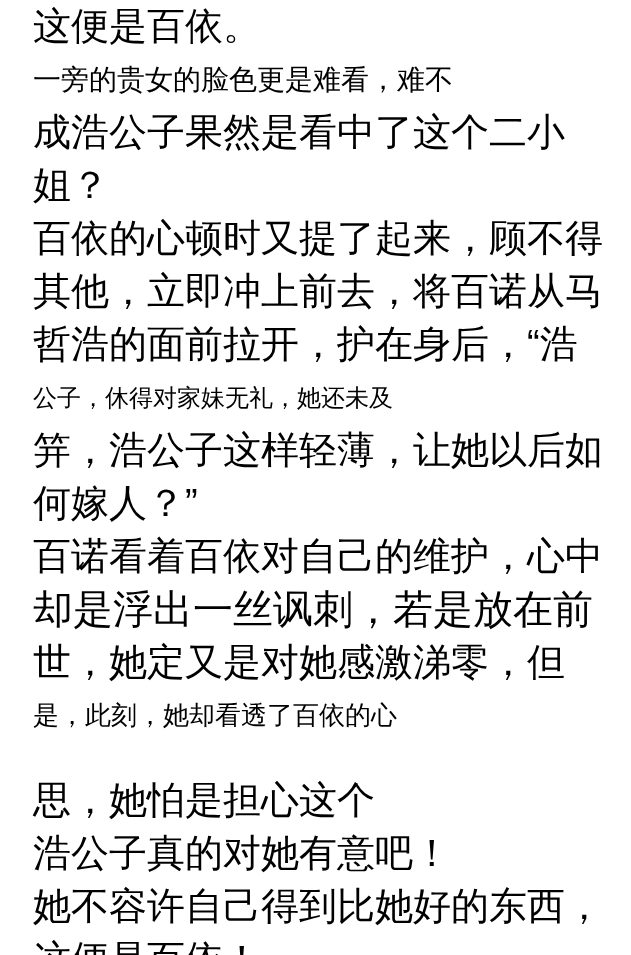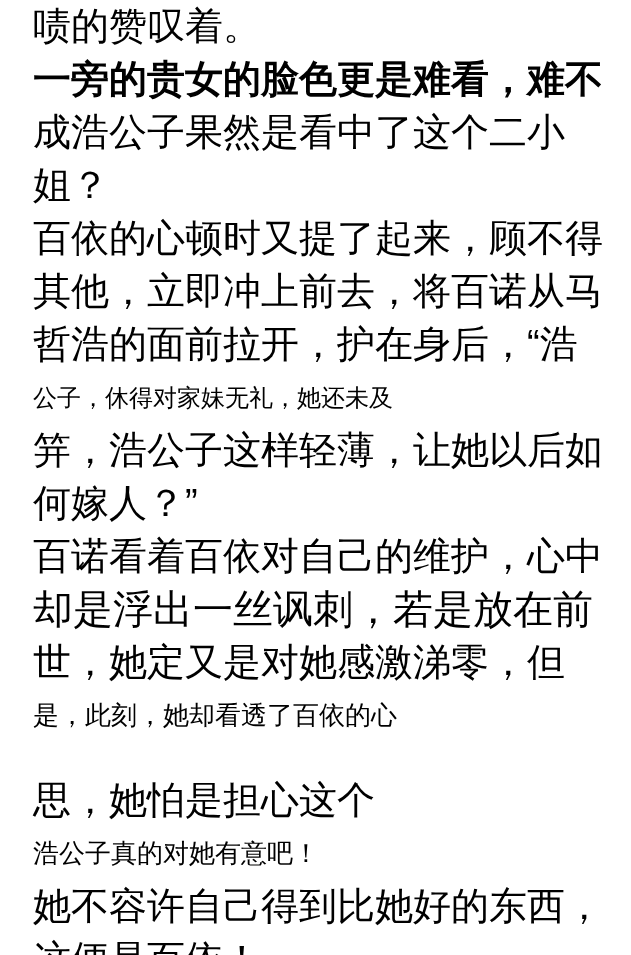--- a/index.html
+++ b/index.html
@@ -27,32 +27,32 @@
     letter-spacing: 0;
     white-space: nowrap;
     overflow: visible;
   }
 </style>
 </head>
 <body>
 
 <div class="reader-page" style="background: rgb(255, 255, 255); color: rgb(0, 0, 0);">
   <div id="text-container">
-      <div class="text-line" style="font-size: 38px; height: 53px; line-height: 53px;">啧的赞叹着。</div>
-      <div class="text-line" style="font-size: 38px; height: 53px; line-height: 53px; font-weight: bold;">一旁的贵女的脸色更是难看，难不</div>
+      <div class="text-line" style="font-size: 38px; height: 53px; line-height: 53px;">这便是百依。</div>
+      <div class="text-line" style="font-size: 28px; height: 53px; line-height: 53px;">一旁的贵女的脸色更是难看，难不</div>
       <div class="text-line" style="font-size: 38px; height: 53px; line-height: 53px;">成浩公子果然是看中了这个二小</div>
       <div class="text-line" style="font-size: 38px; height: 53px; line-height: 53px;">姐？</div>
       <div class="text-line" style="font-size: 38px; height: 53px; line-height: 53px;">百依的心顿时又提了起来，顾不得</div>
       <div class="text-line" style="font-size: 38px; height: 53px; line-height: 53px;">其他，立即冲上前去，将百诺从马</div>
       <div class="text-line" style="font-size: 38px; height: 53px; line-height: 53px;">哲浩的面前拉开，护在身后，“浩</div>
       <div class="text-line" style="font-size: 24px; height: 53px; line-height: 53px;">公子，休得对家妹无礼，她还未及</div>
       <div class="text-line" style="font-size: 38px; height: 53px; line-height: 53px;">笄，浩公子这样轻薄，让她以后如</div>
       <div class="text-line" style="font-size: 38px; height: 53px; line-height: 53px;">何嫁人？”</div>
       <div class="text-line" style="font-size: 38px; height: 53px; line-height: 53px;">百诺看着百依对自己的维护，心中</div>
       <div class="text-line" style="font-size: 40px; height: 53px; line-height: 53px;">却是浮出一丝讽刺，若是放在前</div>
       <div class="text-line" style="font-size: 38px; height: 53px; line-height: 53px;">世，她定又是对她感激涕零，但</div>
       <div class="text-line" style="font-size: 26px; height: 53px; line-height: 53px;">是，此刻，她却看透了百依的心</div>
       <div class="text-line" style="font-size: 38px; height: 53px; line-height: 53px; margin-top: 32px;">思，她怕是担心这个</div>
-      <div class="text-line" style="font-size: 26px; height: 53px; line-height: 53px;">浩公子真的对她有意吧！</div>
+      <div class="text-line" style="font-size: 38px; height: 53px; line-height: 53px;">浩公子真的对她有意吧！</div>
       <div class="text-line" style="font-size: 38px; height: 53px; line-height: 53px;">她不容许自己得到比她好的东西，</div>
       <div class="text-line" style="font-size: 38px; height: 53px; line-height: 53px;">这便是百依！</div>
     </div>
 </div>
 
 </body></html>

